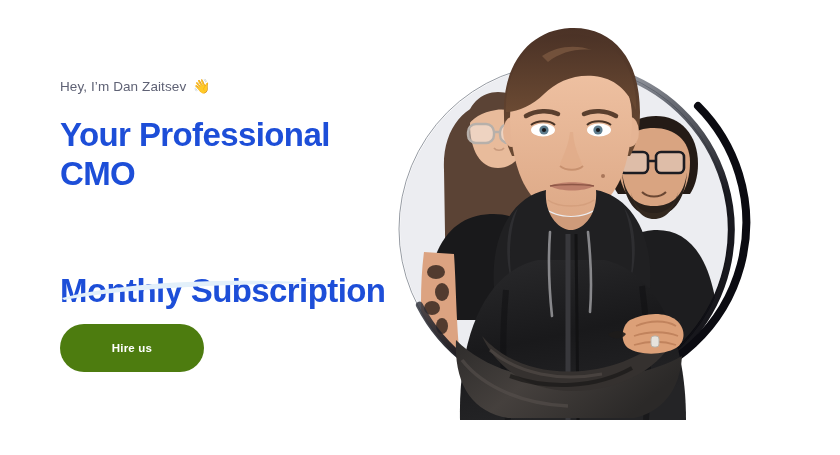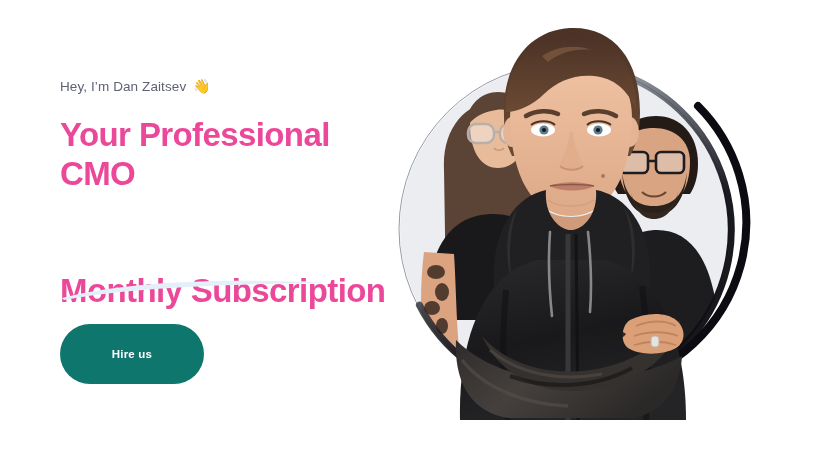--- a/index.html
+++ b/index.html
@@ -51,45 +51,45 @@
     line-height: 1;
     display: inline-block;
     transform: translateY(-1px);
   }
 
   .headline {
     margin-top: 19px;
     font-size: 33px;
     line-height: 39px;
     font-weight: 700;
-    color: #ec4899;
+    color: #1d4ed8;
     letter-spacing: -0.6px;
     width: 345px;
   }
 
   
   .swoosh {
     position: absolute;
     left: 0px;
     top: 196px;
     width: 275px;
     height: 28px;
     pointer-events: none;
   }
 
   
   .cta {
     position: absolute;
     left: 60px;
     top: 304px;
     width: 144px;
-    height: 60px;
+    height: 48px;
     border: none;
     border-radius: 999px;
-    background: #0f766e;
+    background: #4d7c0f;
     color: #ffffff;
     font-family: "Liberation Sans", sans-serif;
     font-size: 11.5px;
     font-weight: 700;
     letter-spacing: 0.2px;
     cursor: pointer;
     display: flex;
     align-items: center;
     justify-content: center;
     z-index: 6;

